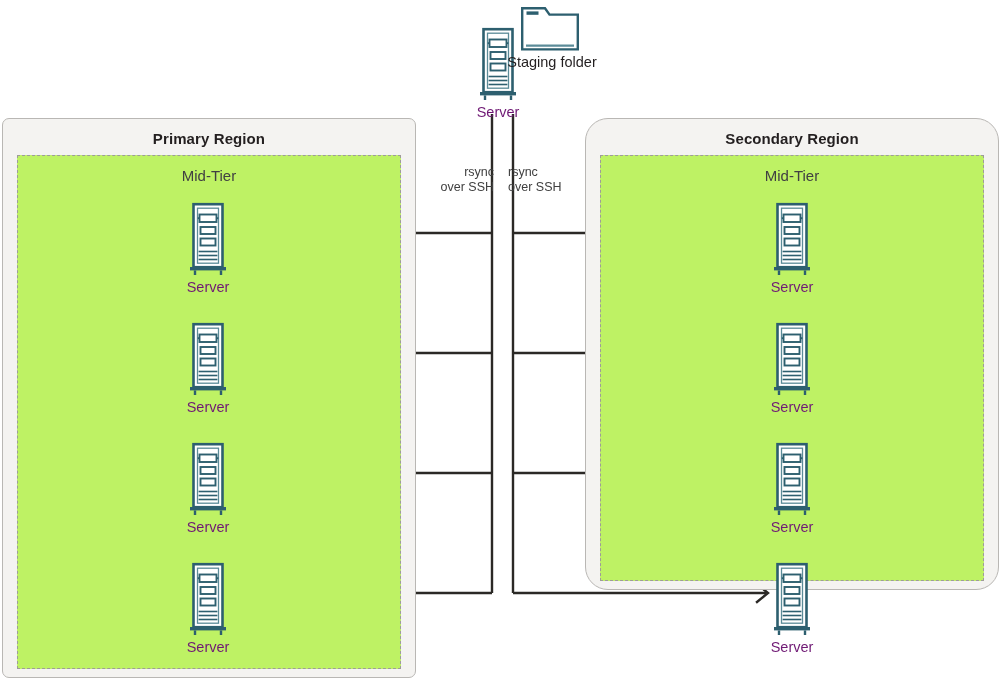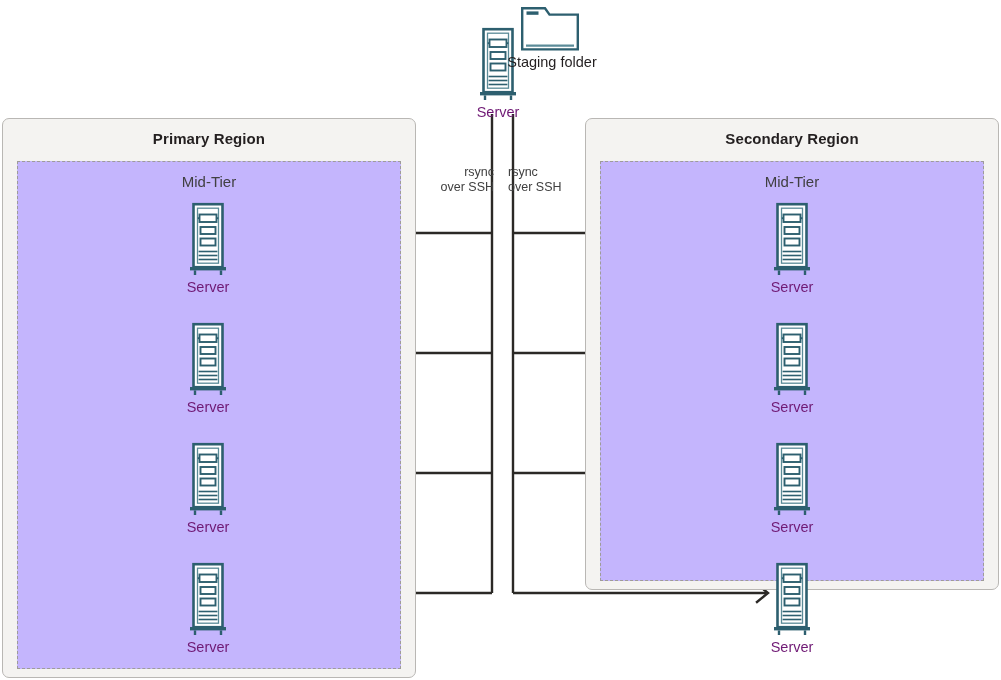--- a/index.html
+++ b/index.html
@@ -28,24 +28,23 @@
     text-align:center;
     font-size:15px;
     font-weight:bold;
     color:#231f20;
     letter-spacing:.1px;
   }
   .tier{
     position:absolute;
     left:14px;right:14px;
     top:36px;bottom:8px;
-    background:#c4b5fd;
+    background:#bef264;
     border:1px dashed #9e9c99;
     box-sizing:border-box;
-    margin-top:6px;
   }
   .tier-title{
     position:absolute;
     left:0;right:0;
     top:11px;
     text-align:center;
     font-size:15px;
     color:#414042;
   }
 
@@ -121,21 +120,21 @@
     </g>
   </svg>
 
   <div class="region" style="left:2px;top:118px;width:414px;height:560px;">
     <div class="region-title">Primary Region</div>
     <div class="tier">
       <div class="tier-title">Mid-Tier</div>
     </div>
   </div>
 
-  <div class="region" style="left:585px;top:118px;width:414px;height:472px;">
+  <div class="region" style="left:585px;top:118px;width:414px;height:472px;border-radius:23px;">
     <div class="region-title">Secondary Region</div>
     <div class="tier">
       <div class="tier-title">Mid-Tier</div>
     </div>
   </div>
 
   <div class="node" style="left:476px;top:28px;width:44px;height:92px;">
     <svg class="srv" width="44" height="74" viewBox="0 0 44 74">
       <rect x="7.5" y="1.2" width="29" height="63" fill="#ffffff" stroke="#2d5f6f" stroke-width="2.6"></rect>
       <rect x="11.5" y="5.2" width="21" height="55" fill="#ffffff" stroke="#5b8b98" stroke-width="1.3"></rect>

